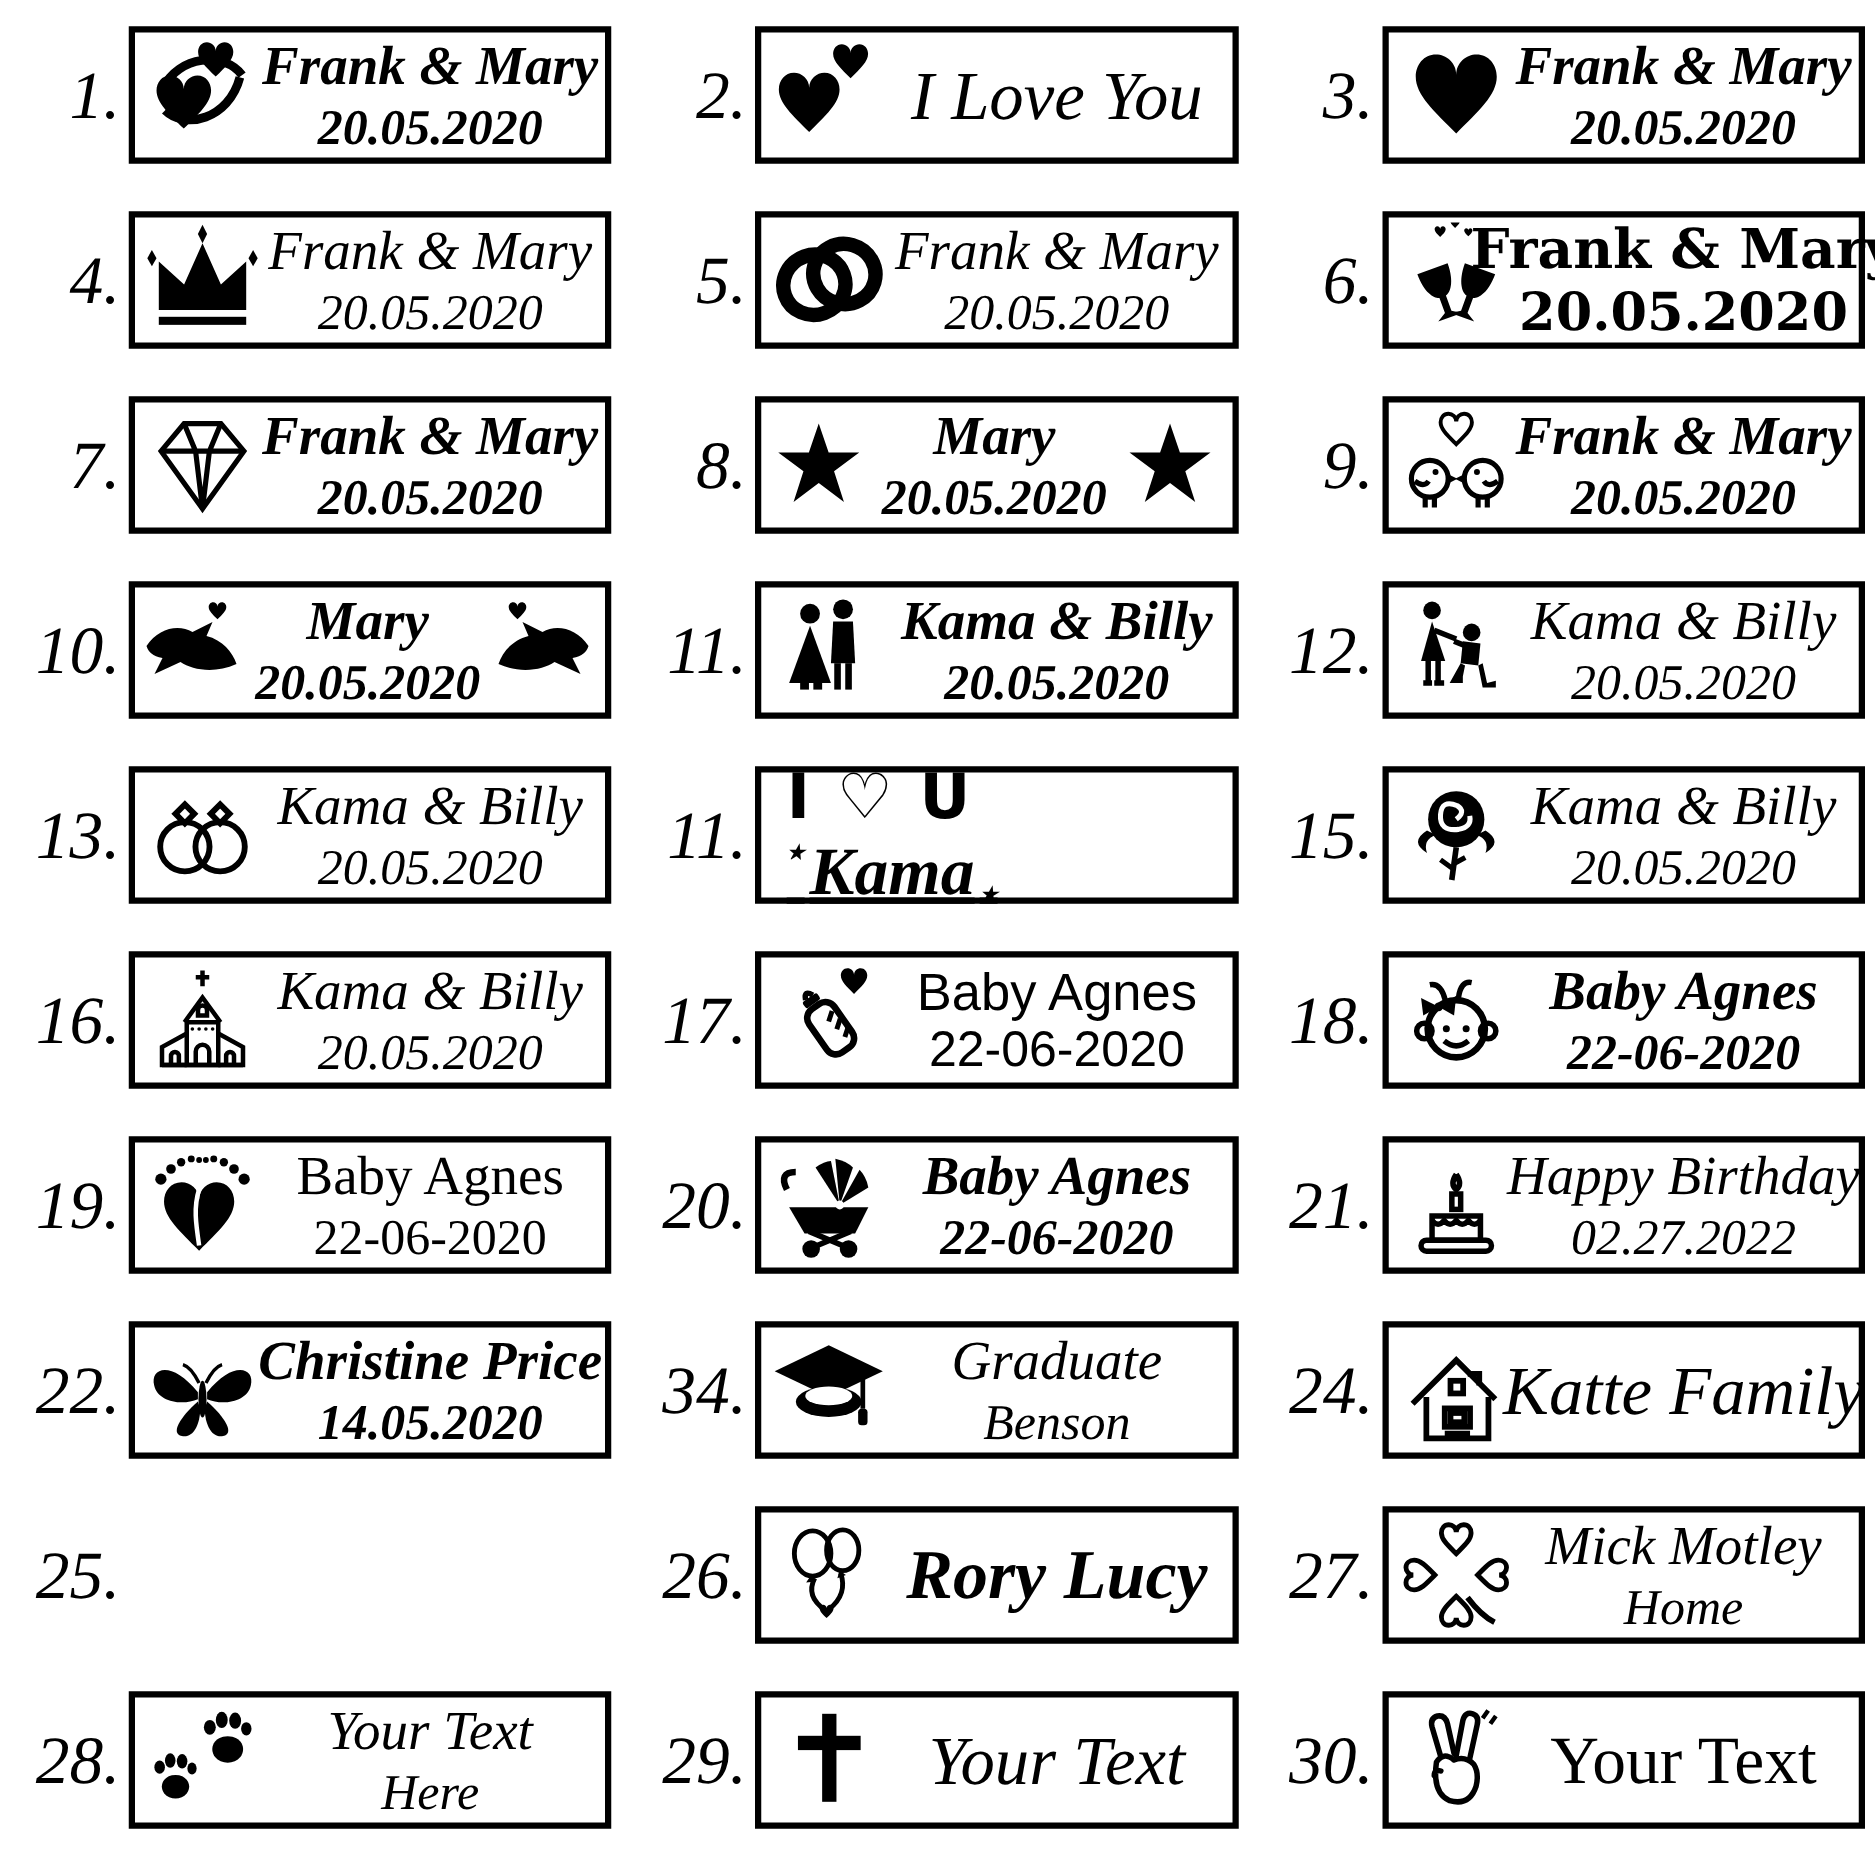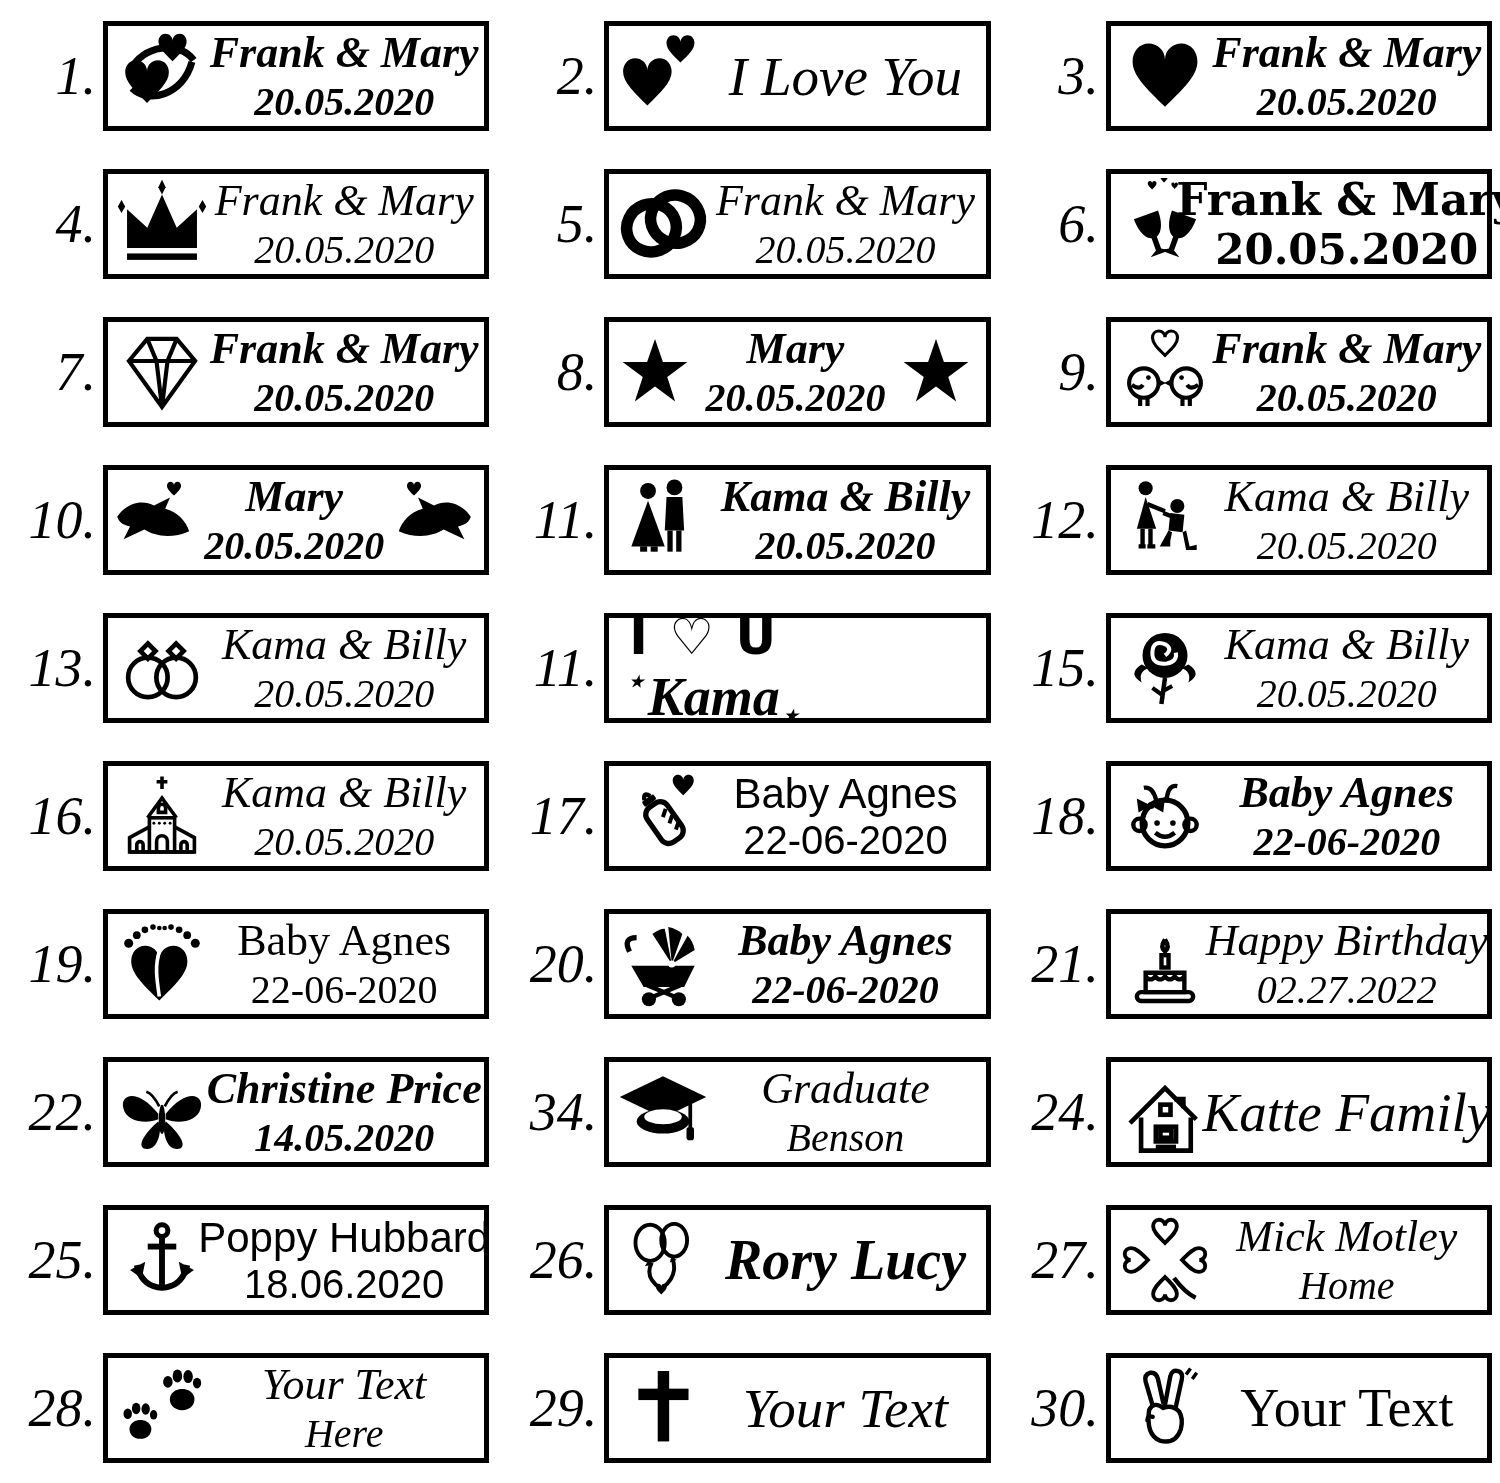--- a/index.html
+++ b/index.html
@@ -548,36 +548,20 @@
             </g>
           </svg>
         </span>
         <div class="txt">
           <span class="l1">Katte Family</span>
         </div>
       </div>
     </div>
     <div class="cell">
       <div class="num">25.</div>
-      <div class="box t-sans">
-        <span class="icon">
-          <svg viewBox="0 0 100 100" width="84" height="84">
-            <circle cx="50" cy="15" r="7" fill="none" stroke="#000" stroke-width="6"></circle>
-            <path d="M50,22 V80" stroke="#000" stroke-width="7"></path>
-            <path d="M33,34 H67" stroke="#000" stroke-width="7"></path>
-            <path d="M20,56 Q26,82 50,83 Q74,82 80,56" fill="none" stroke="#000" stroke-width="7"></path>
-            <path d="M12,62 L30,52 L26,72 Z" fill="#000"></path>
-            <path d="M88,62 L70,52 L74,72 Z" fill="#000"></path>
-          </svg>
-        </span>
-        <div class="txt">
-          <span class="l1">Poppy Hubbard</span>
-          <span class="l2">18.06.2020</span>
-        </div>
-      </div>
     </div>
     <div class="cell">
       <div class="num">26.</div>
       <div class="box t-brushxl">
         <span class="icon">
           <svg viewBox="0 0 100 100" width="86" height="86">
             <g fill="none" stroke="#000" stroke-width="4.5">
               <ellipse cx="35" cy="30" rx="17" ry="21"></ellipse>
               <ellipse cx="63" cy="27" rx="15" ry="19"></ellipse>
               <path d="M37,53 Q28,70 47,83"></path>

